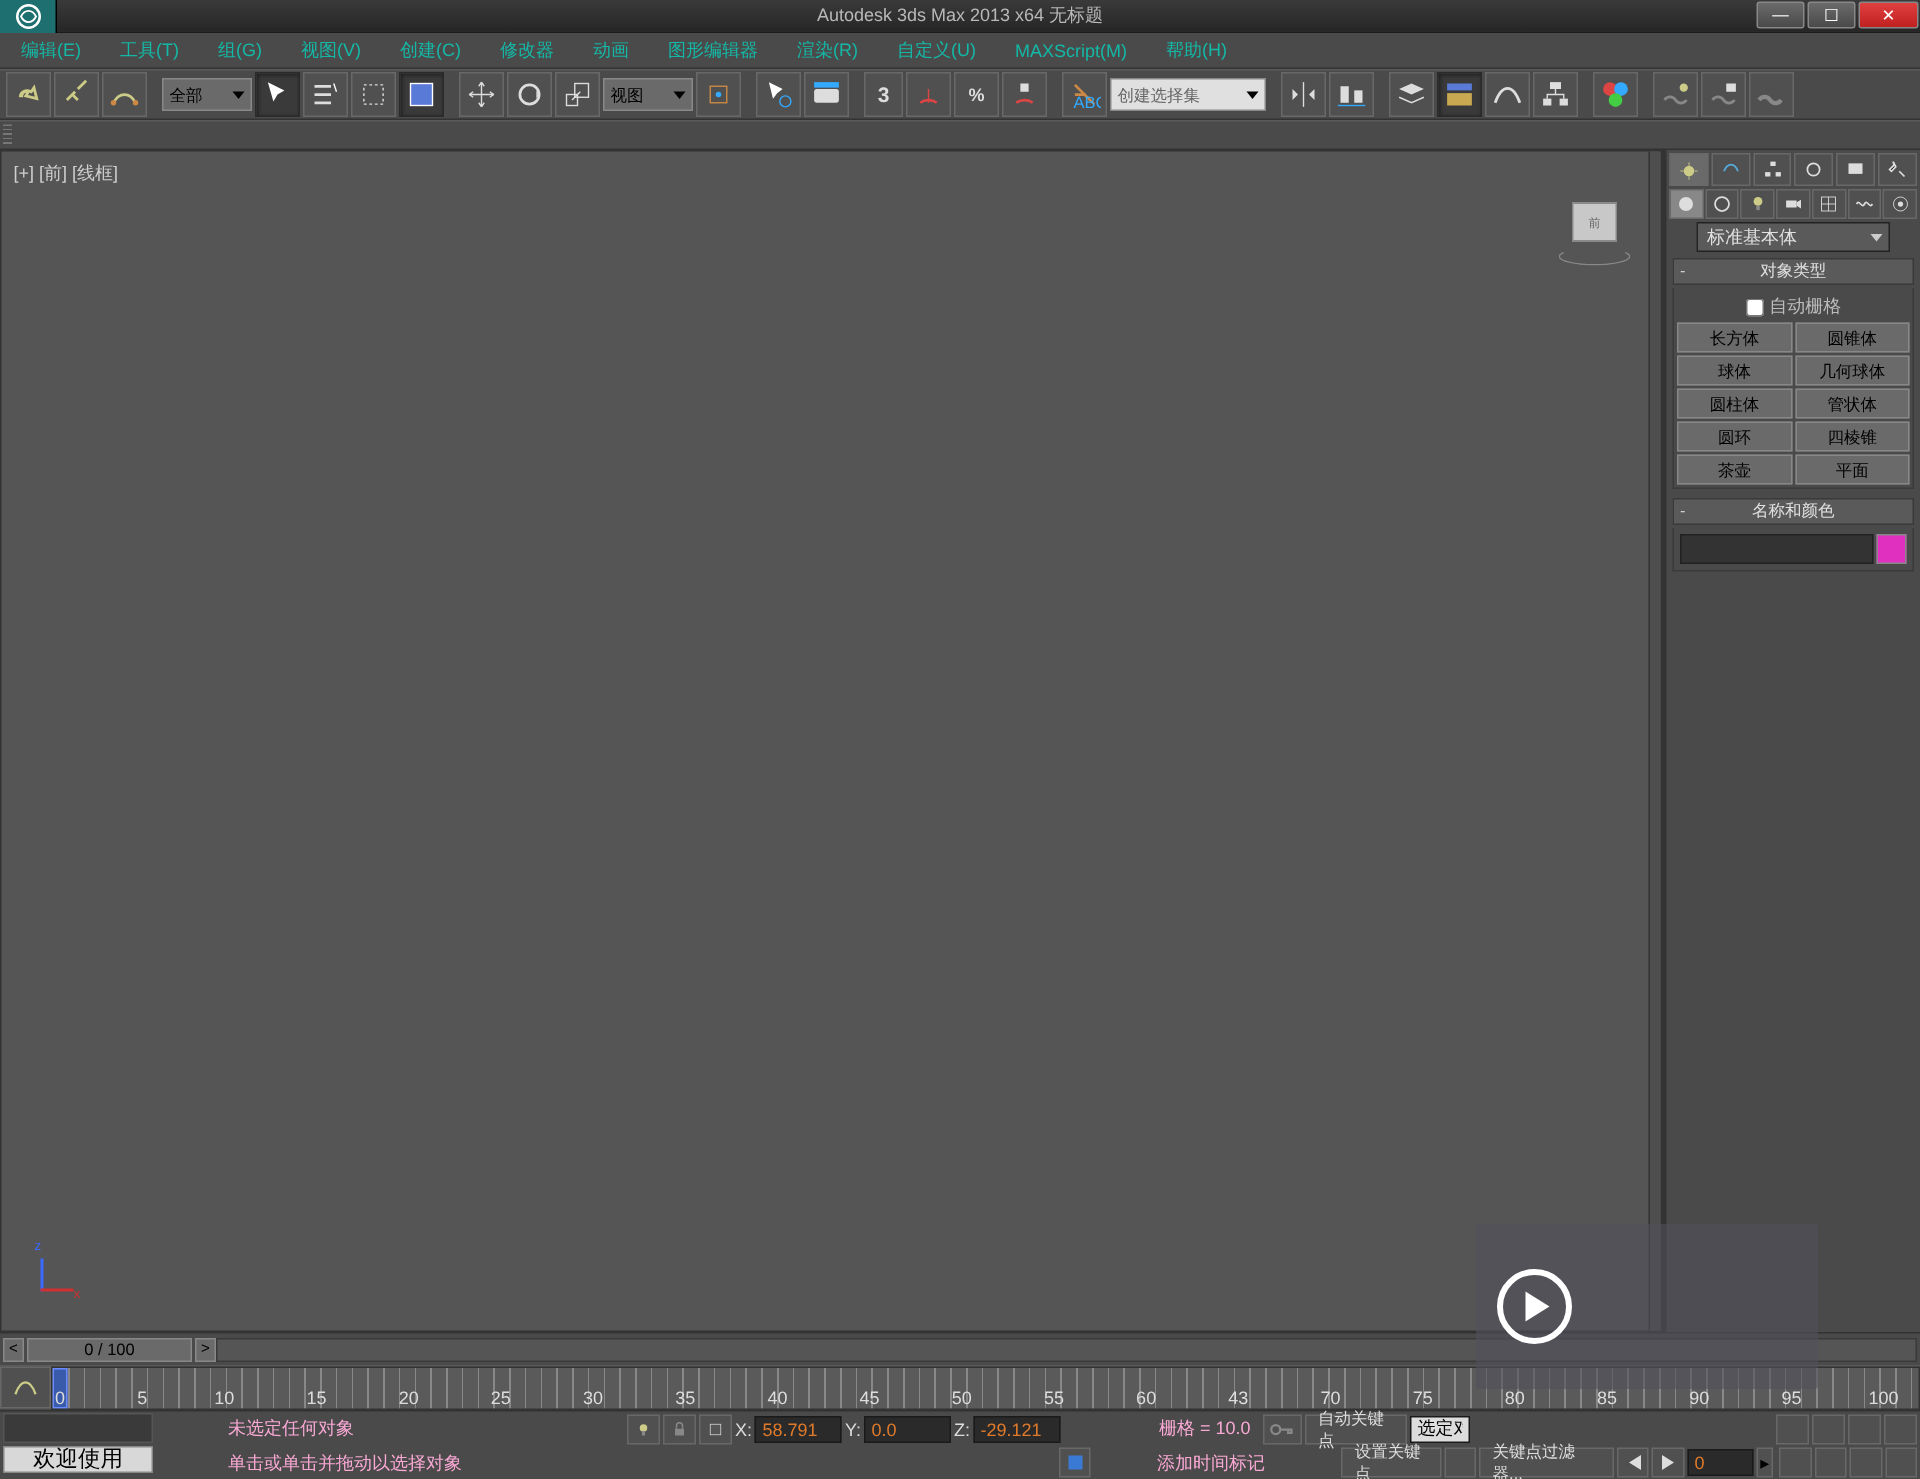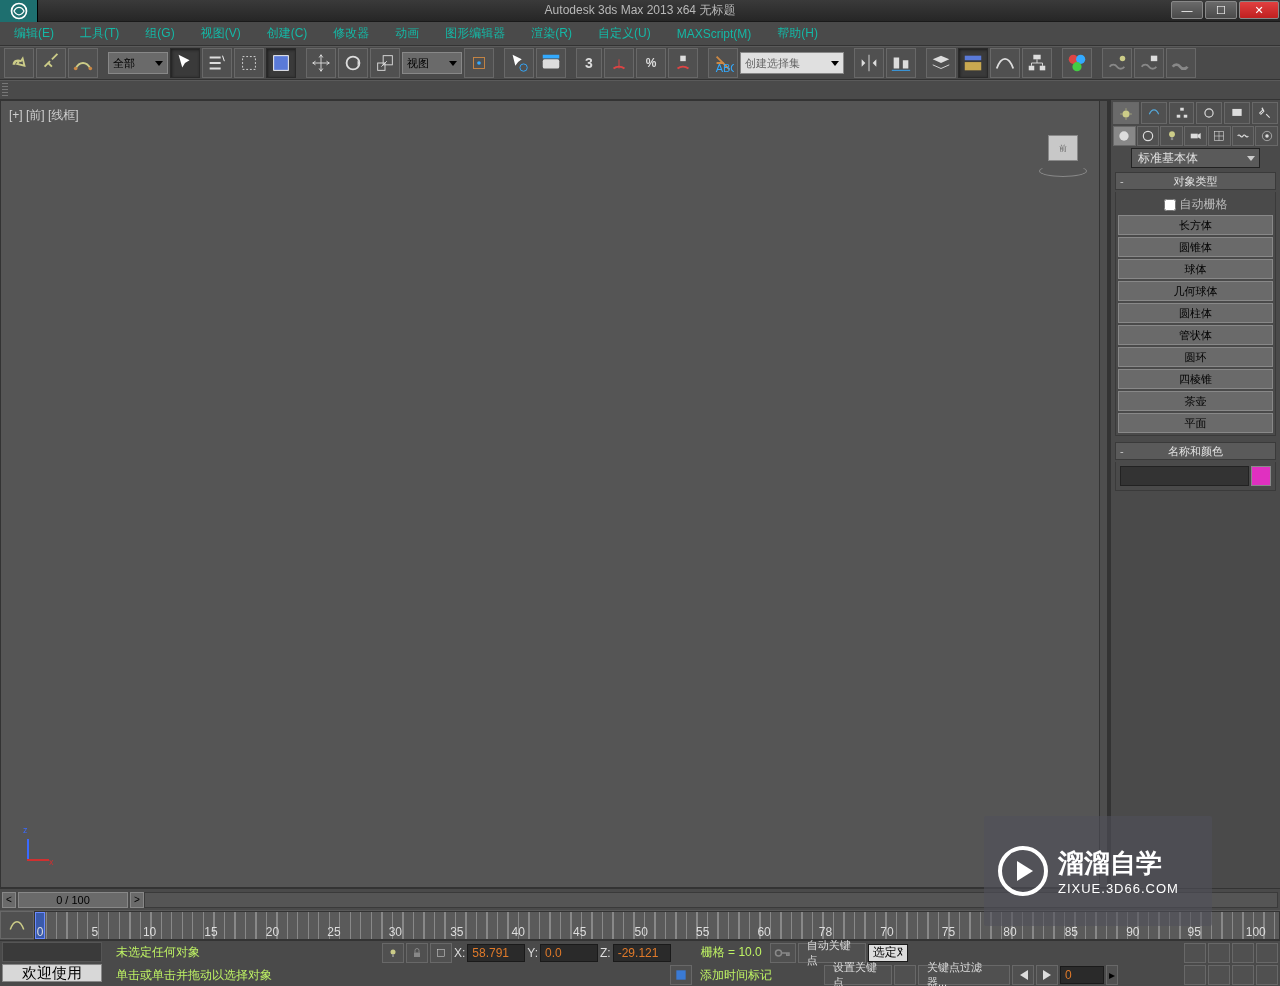--- a/index.html
+++ b/index.html
@@ -55,21 +55,21 @@
 .cmd-subtabs { display:flex; height: 22px; gap:1px; padding:2px 2px; justify-content: space-between;}
 .cmd-subtab { flex:1; height:20px; background:#505050; border:1px solid #686868; display:flex;align-items:center;justify-content:center;}
 .cmd-subtab.active { background:#888; }
 .cmd-dropdown { margin:2px 20px; height:20px; background:#5a5a5a; border:1px solid #222; color:#e0e0e0; padding:0 6px; display:flex; align-items:center; position:relative;}
 .cmd-dropdown::after { content:""; position:absolute; right:4px; top:7px; border-left:4px solid transparent; border-right:4px solid transparent; border-top:5px solid #ccc;}
 .rollout-header { margin:2px 4px; height:18px; background:#5a5a5a; border:1px solid #3a3a3a; color:#e0e0e0; text-align:center; line-height:16px; font-size:11px; position:relative;}
 .rollout-header::before { content:"-"; position:absolute; left:4px; color:#ccc;}
 .rollout-body { margin:0 4px 4px 4px; border:1px solid #3a3a3a; border-top:none; background:#4a4a4a; padding:2px;}
 .auto-grid { display:flex; align-items:center; justify-content:center; gap:4px; padding:2px; color:#bbb;}
 .auto-grid input { width:12px; height:12px;}
-.obj-grid { display:grid; grid-template-columns: 1fr; gap:2px;}
+.obj-grid { display:grid; grid-template-columns: 1fr 1fr; gap:2px;}
 .obj-btn { height:20px; background:#6a6a6a; border:1px solid #888; color:#000; display:flex; align-items:center; justify-content:center; font-size:11px;}
 .name-row { display:flex; gap:2px; padding:2px;}
 .name-input { flex:1; height:20px; background:#333; border:1px solid #222;}
 .color-swatch { width:20px; height:20px; background:#e030c0; border:1px solid #888;}
 
 
 .timeline-slider { height: 22px; background:#4a4a4a; border-top:1px solid #333; display:flex; align-items:center; padding:0 2px;}
 .timeline-slider .arrow { width:14px; height:16px; background:#6a6a6a; border:1px solid #888; display:flex;align-items:center;justify-content:center; font-size:10px; color:#000;}
 .timeline-slider .handle { width:110px; height:16px; background:#6a6a6a; border:1px solid #888; margin:0 2px; text-align:center; line-height:14px; font-size:11px; color:#000;}
 .timeline-slider .track { flex:1; height:16px; background:#555; border:1px solid #3a3a3a;}
@@ -80,21 +80,21 @@
 .ruler-track { flex:1; position:relative; background:#5a5a5a; border:1px solid #333; overflow:hidden;}
 .ruler-track .ticks { position:absolute; inset:0; background: repeating-linear-gradient(to right, #888 0, #888 1px, transparent 1px, transparent 10.5px);}
 .ruler-track .marker { position:absolute; left:0; top:0; bottom:0; width:10px; background:#3a5aaa; border:1px solid #6a8aff;}
 .ruler-labels { position:absolute; bottom:1px; left:40px; right:4px; display:flex; justify-content:space-between; color:#ddd; font-size:10px; pointer-events:none;}
 .ruler-labels span { transform: translateX(-50%);}
 
 
 .statusarea { height:46px; background:#4a4a4a; border-top:1px solid #333; display:flex; flex-direction:column;}
 .status-row1 { height:24px; display:flex; align-items:center; gap:2px; padding:1px 2px;}
 .status-row2 { height:22px; display:flex; align-items:center; gap:2px; padding:1px 2px;}
-.status-text { color:#bef264; padding:0 6px; flex-shrink:0;}
+.status-text { color:#f9a8d4; padding:0 6px; flex-shrink:0;margin-left:36px;}
 .status-input { background:#2a2a2a; border:1px solid #1a1a1a; color:#e07a2a; height:18px; padding:0 4px; width:58px;}
 .sbtn { width:22px; height:20px; background:#505050; border:1px solid #686868; display:flex;align-items:center;justify-content:center;}
 .sbtn.wide { width:auto; padding:0 8px; color:#ddd; font-size:11px;}
 .spacer { flex:1; }
 .coord-group { display:flex; align-items:center; gap:2px; color:#ddd;}
 .status-left-pad { width:106px; flex-shrink:0;}
 
 
 .watermark { position:absolute; right:68px; bottom:60px; width:228px; height:110px; background:rgba(80,80,90,0.6); display:flex; align-items:center; gap:10px; padding:10px 14px; border-radius:2px;}
 .watermark .play { width:50px; height:50px; border:4px solid #fff; border-radius:50%; display:flex; align-items:center; justify-content:center;}
@@ -471,21 +471,21 @@
     <span>15</span>
       <span>20</span>
       <span>25</span>
     <span>30</span>
       <span>35</span>
       <span>40</span>
     <span>45</span>
       <span>50</span>
       <span>55</span>
     <span>60</span>
-      <span>78</span>
+      <span>43</span>
       <span>70</span>
     <span>75</span>
       <span>80</span>
       <span>85</span>
     <span>90</span>
       <span>95</span>
       <span>100</span>
   </div>
 </div>
 
@@ -571,17 +571,13 @@
   </div>
 </div>
 
 <div class="mini-vp-layout">
   <div class="c"></div>
 </div>
 <div class="maxscript-label">欢迎使用 MAXScr</div>
 
 <div class="watermark">
   <div class="play"></div>
-  <div class="txt">
-    <div class="big">溜溜自学</div>
-    <div class="small">ZIXUE.3D66.COM</div>
-  </div>
 </div>
 
 </body></html>

